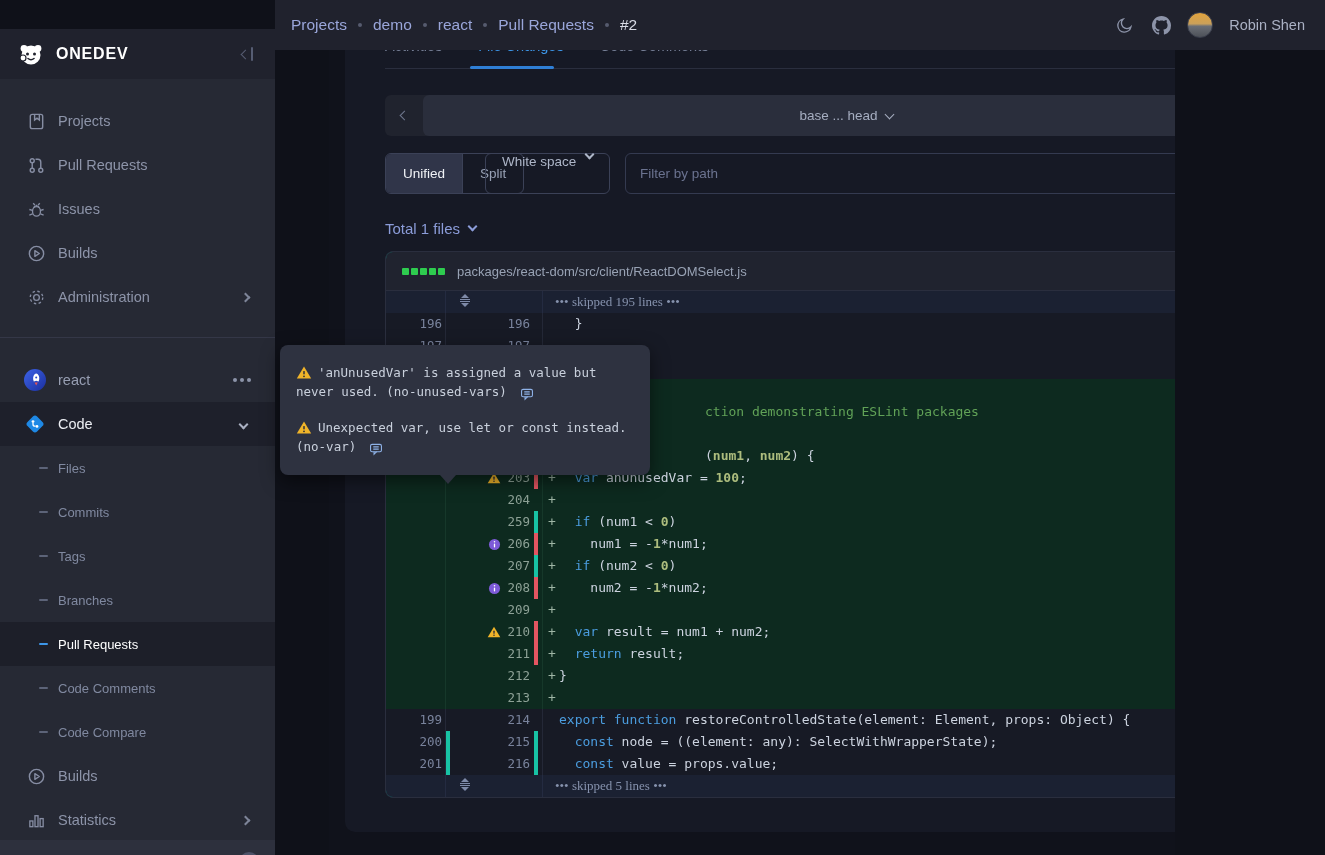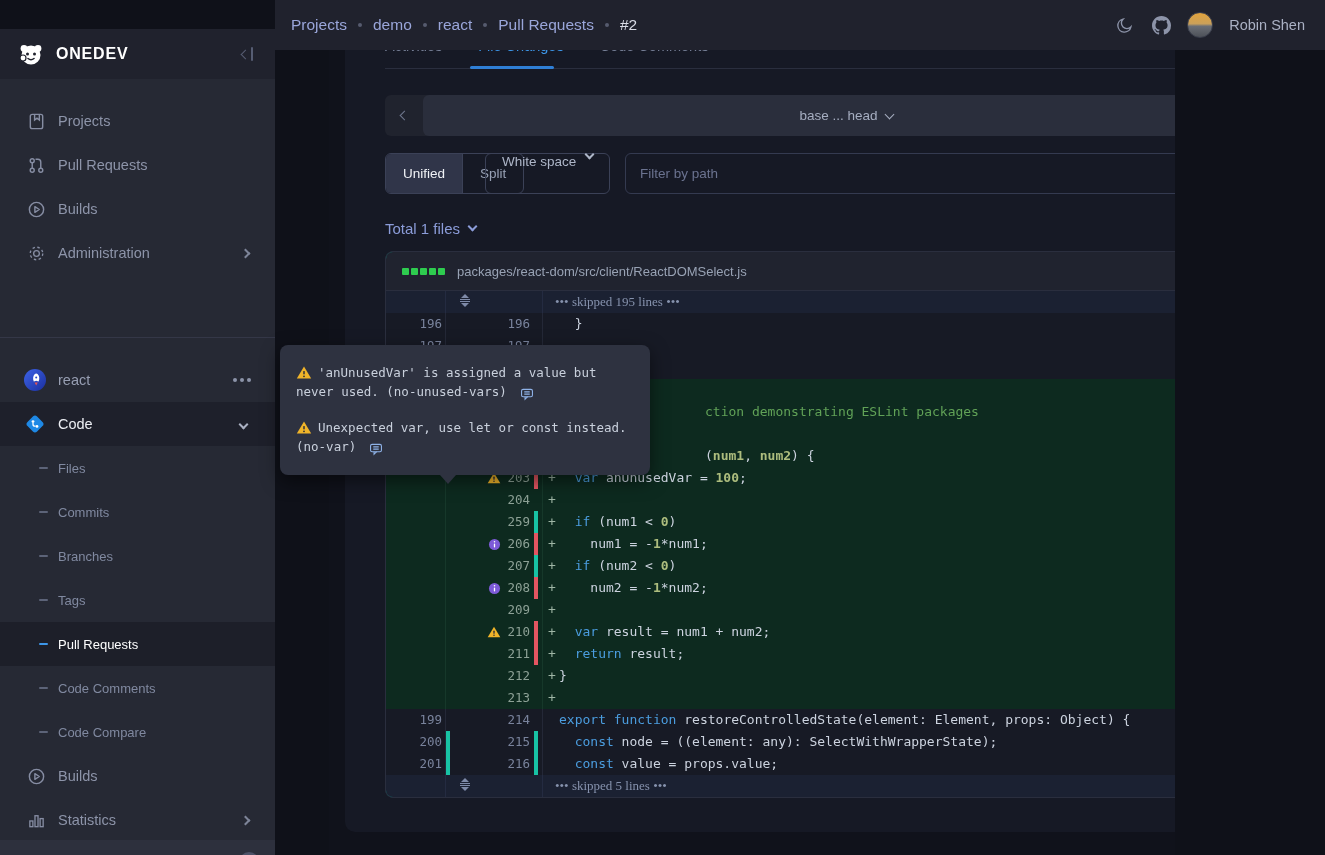--- a/index.html
+++ b/index.html
@@ -181,20 +181,29 @@
         <div class="sb-item">
           <span class="ic">
             <svg width="19" height="19" viewBox="0 0 20 20" fill="none" stroke="currentColor" stroke-width="1.5">
               <circle cx="5.5" cy="5" r="2.1"></circle>
               <circle cx="5.5" cy="15" r="2.1"></circle>
               <circle cx="14.5" cy="15" r="2.1"></circle>
               <path d="M5.5 7.2 v5.6 M9 3.5 h2.5 a3 3 0 0 1 3 3 v6.3"></path>
             </svg>
           </span>
           <span class="lb">Pull Requests</span>
+        </div>
+        <div class="sb-item">
+          <span class="ic">
+            <svg width="19" height="19" viewBox="0 0 20 20" fill="none" stroke="currentColor" stroke-width="1.4">
+              <ellipse cx="10" cy="12" rx="4.2" ry="5"></ellipse>
+              <path d="M7 8.2 a3.2 3.2 0 0 1 6 0 M10 7 v-2 M6.5 3.5 l1.8 1.8 M13.5 3.5 l-1.8 1.8 M2.5 10 l3.3 1 M2.5 16 l3.3-1.3 M17.5 10 l-3.3 1 M17.5 16 l-3.3-1.3"></path>
+            </svg>
+          </span>
+          <span class="lb">Issues</span>
         </div>
         <div class="sb-item">
           <span class="ic">
             <svg width="19" height="19" viewBox="0 0 20 20" fill="none" stroke="currentColor" stroke-width="1.5">
               <circle cx="10" cy="10" r="7.5"></circle>
               <path d="M8.3 7 l4.6 3 -4.6 3 z" stroke-linejoin="round"></path>
             </svg>
           </span>
           <span class="lb">Builds</span>
         </div>
@@ -248,25 +257,25 @@
         <div class="sub-item">
           <span class="dash"></span>
           <span class="lb">Files</span>
         </div>
         <div class="sub-item">
           <span class="dash"></span>
           <span class="lb">Commits</span>
         </div>
         <div class="sub-item">
           <span class="dash"></span>
-          <span class="lb">Branches</span>
+          <span class="lb">Tags</span>
         </div>
         <div class="sub-item">
           <span class="dash"></span>
-          <span class="lb">Tags</span>
+          <span class="lb">Branches</span>
         </div>
         <div class="sub-item active">
           <span class="dash"></span>
           <span class="lb">Pull Requests</span>
         </div>
         <div class="sub-item">
           <span class="dash"></span>
           <span class="lb">Code Comments</span>
         </div>
         <div class="sub-item">

